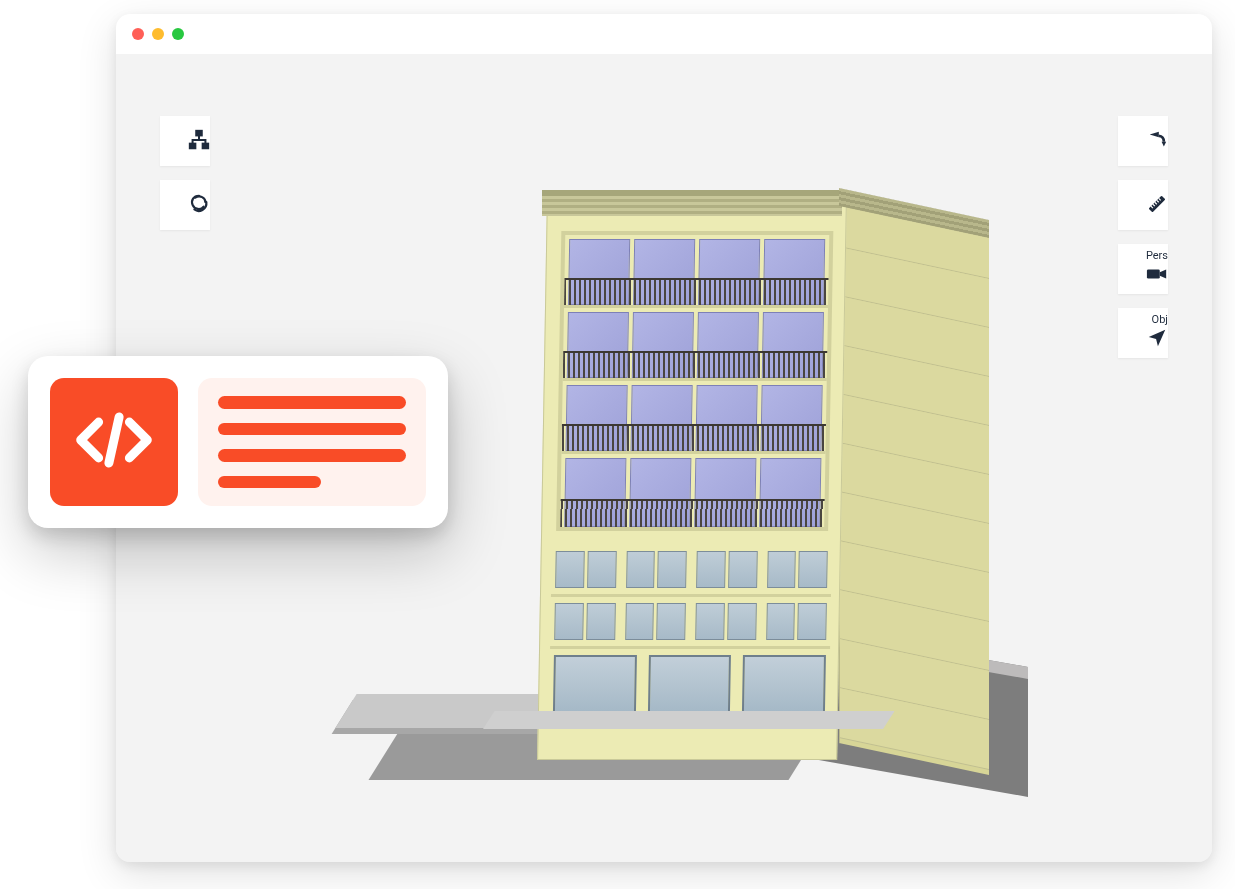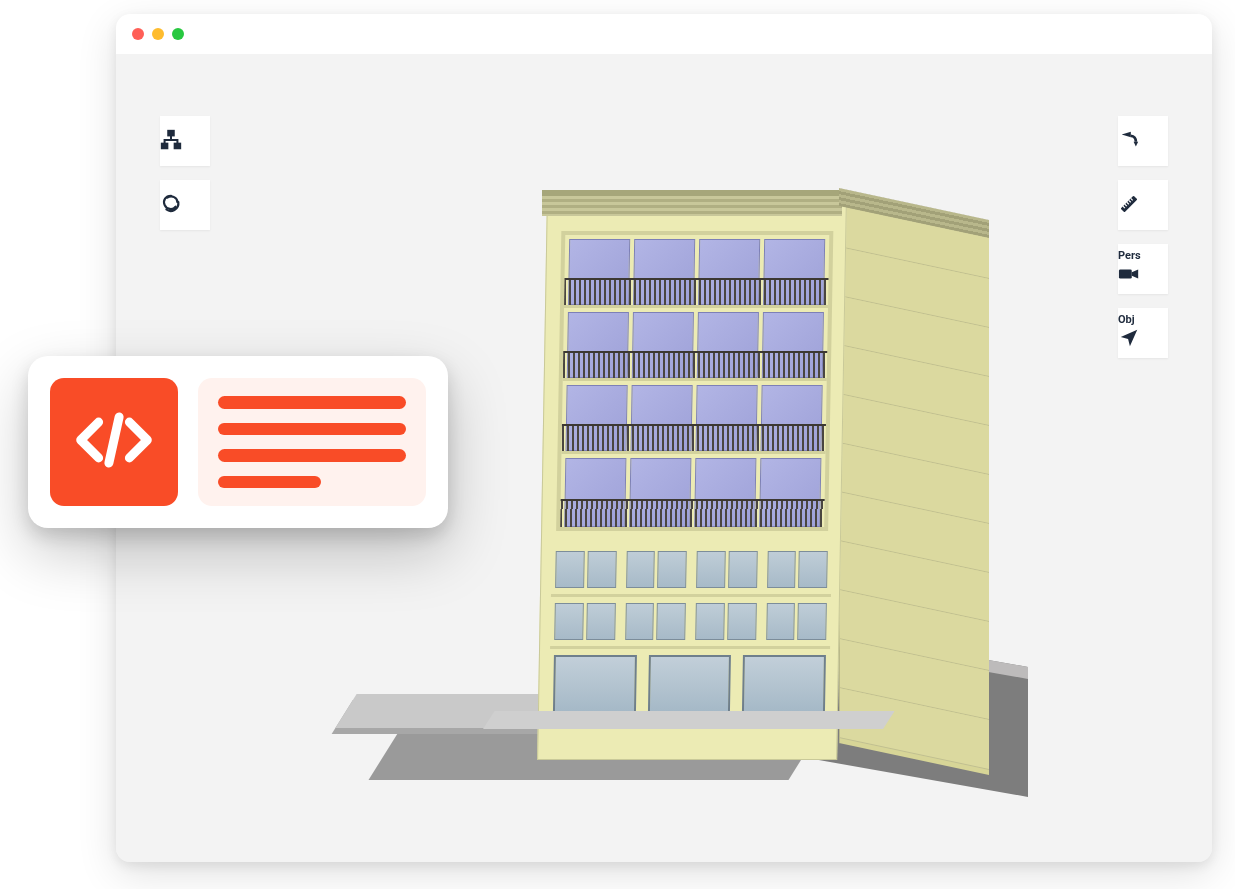--- a/index.html
+++ b/index.html
@@ -52,26 +52,26 @@
       gap: 14px;
     }
     .left-toolbar { left: 44px; top: 62px; }
     .right-toolbar { right: 44px; top: 62px; }
 
     .tool-btn {
       width: 50px; height: 50px;
       background: #ffffff;
       display: flex;
       flex-direction: column;
-      align-items: flex-start;
+      align-items: flex-end;
       justify-content: center;
       cursor: pointer;
       color: #1f2b3d;
       font-size: 11px;
-      font-weight: 700;
+      font-weight: 400;
       box-shadow: 0 1px 2px rgba(0,0,0,0.06);
     }
     .tool-btn svg { width: 22px; height: 22px; }
     .tool-btn .lbl { font-size: 11px; line-height: 1; margin-bottom: 2px; }
 
     
     .scene {
       position: absolute;
       left: 190px; top: 80px;
       width: 720px; height: 720px;

